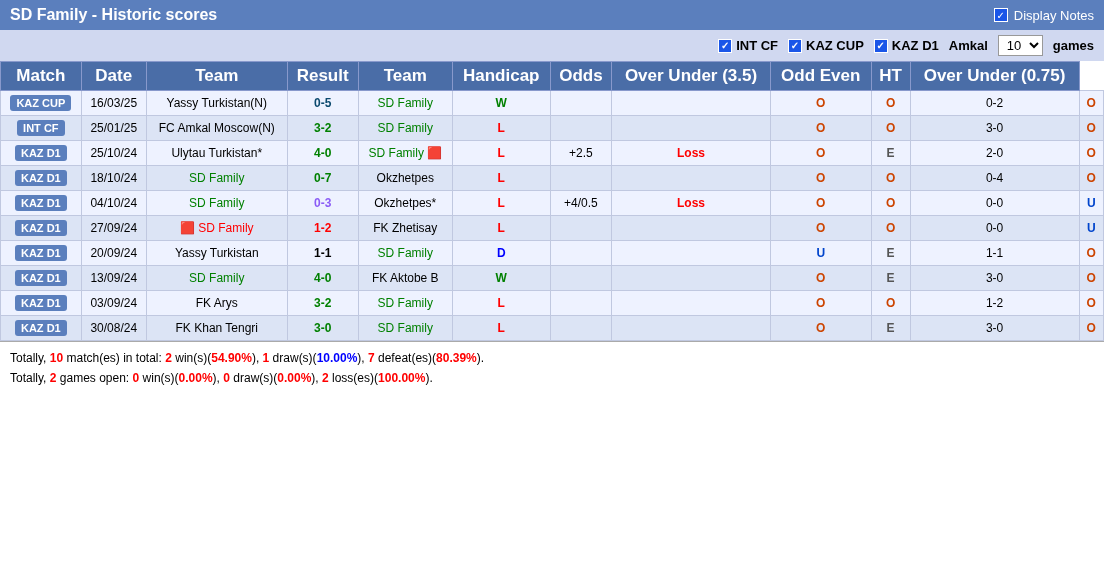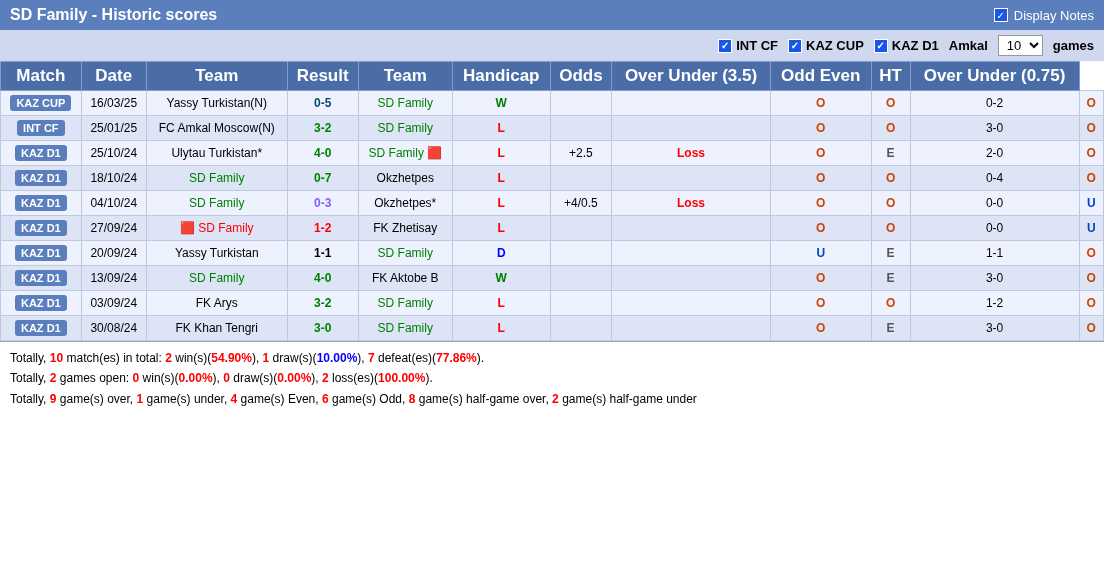--- a/index.html
+++ b/index.html
@@ -232,30 +232,22 @@
           <td style="color: rgb(204, 68, 0); font-weight: bold;">O</td>
         </tr>
       </tbody>
   </table>
 
   <div class="summary">
     <div>
       Totally, <span class="num-red">10</span> match(es) in total: 
       <span class="num-red">2</span> win(s)(<span class="num-red">54.90%</span>), 
       <span class="num-red">1</span> draw(s)(<span class="num-blue">10.00%</span>), 
-      <span class="num-red">7</span> defeat(es)(<span class="num-red">77.86%</span>).
+      <span class="num-red">7</span> defeat(es)(<span class="num-red">80.39%</span>).
     </div>
     <div>
       Totally, <span class="num-red">2</span> games open: 
       <span class="num-red">0</span> win(s)(<span class="num-red">0.00%</span>), 
       <span class="num-red">0</span> draw(s)(<span class="num-red">0.00%</span>), 
       <span class="num-red">2</span> loss(es)(<span class="num-red">100.00%</span>).
     </div>
-    <div>
-      Totally, <span class="num-red">9</span> game(s) over, 
-      <span class="num-red">1</span> game(s) under, 
-      <span class="num-red">4</span> game(s) Even, 
-      <span class="num-red">6</span> game(s) Odd, 
-      <span class="num-red">8</span> game(s) half-game over, 
-      <span class="num-red">2</span> game(s) half-game under
-    </div>
   </div>
 </div>
 
 </body></html>

